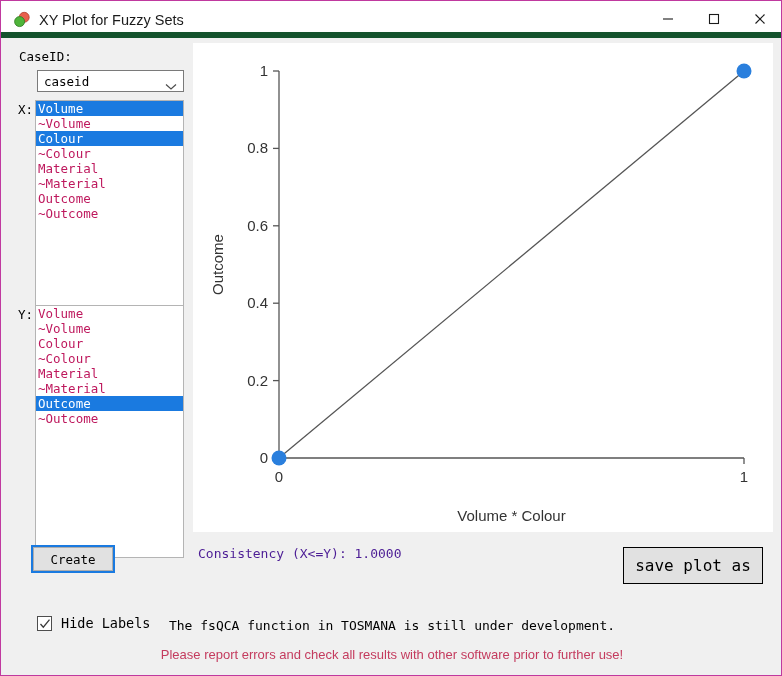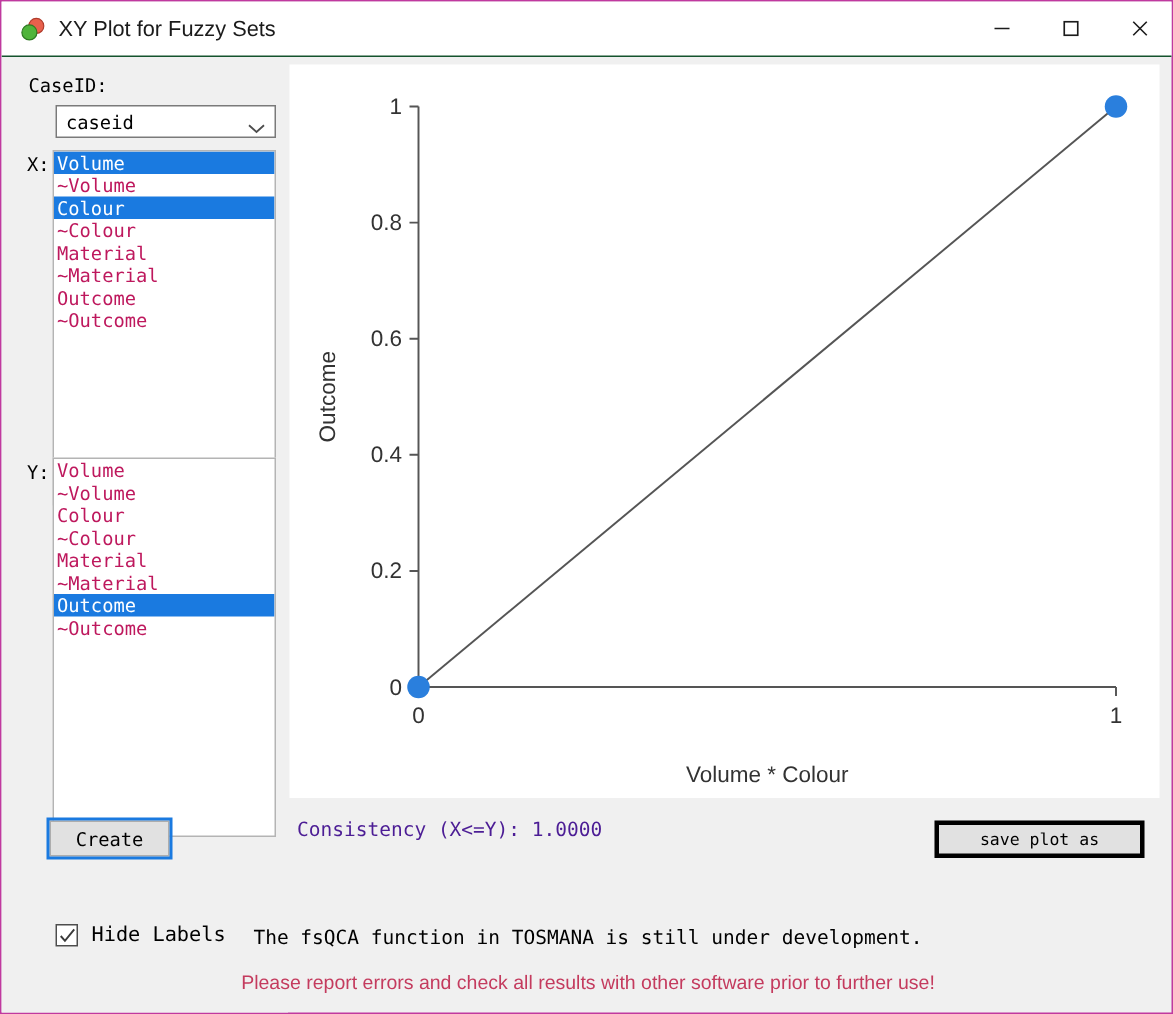--- a/index.html
+++ b/index.html
@@ -20,21 +20,21 @@
     overflow: hidden;
   }
 
   
   #titlebar {
     position: absolute;
     left: 0; top: 0;
     width: 782px;
     height: 37px;
     background: #ffffff;
-    border-bottom: 1px solid #14532d;
+    border-bottom: 6px solid #14532d;
     box-sizing: border-box;
   }
   #app-icon {
     position: absolute;
     left: 12px; top: 10px;
     width: 18px; height: 18px;
   }
   #window-title {
     position: absolute;
     left: 38px; top: 9px;
@@ -183,26 +183,26 @@
     position: absolute;
     left: 197px; top: 575px;
     font-family: "DejaVu Sans Mono", monospace;
     font-size: 13px;
     color: #000;
     white-space: nowrap;
   }
   #save-plot-button {
     position: absolute;
     left: 622px; top: 546px;
-    width: 140px; height: 25px;
+    width: 140px; height: 37px;
     background: #e1e1e1;
-    border: 3px solid #000000;
-    box-sizing: border-box;
-    font-family: "DejaVu Sans Mono", monospace;
-    font-size: 11px;
+    border: 1px solid #000000;
+    box-sizing: border-box;
+    font-family: "DejaVu Sans Mono", monospace;
+    font-size: 16px;
     color: #000;
     padding: 0;
     cursor: default;
   }
   #dev-notice {
     position: absolute;
     left: 0; top: 617px;
     width: 782px;
     text-align: center;
     font-family: "DejaVu Sans Mono", monospace;

